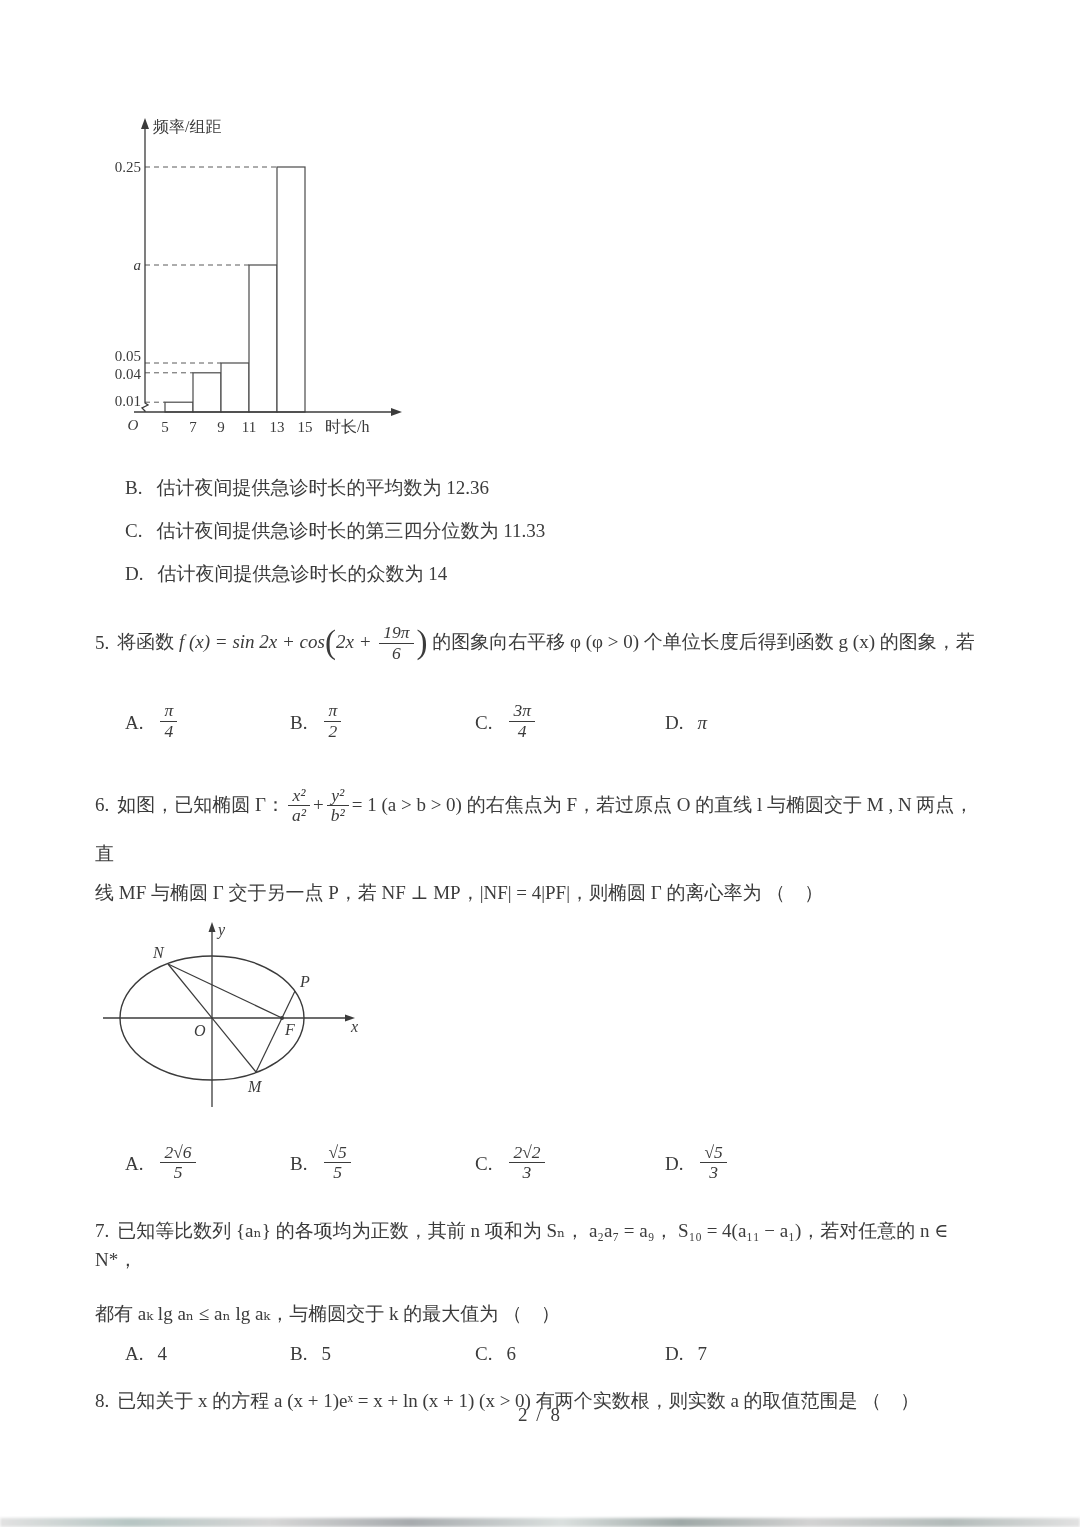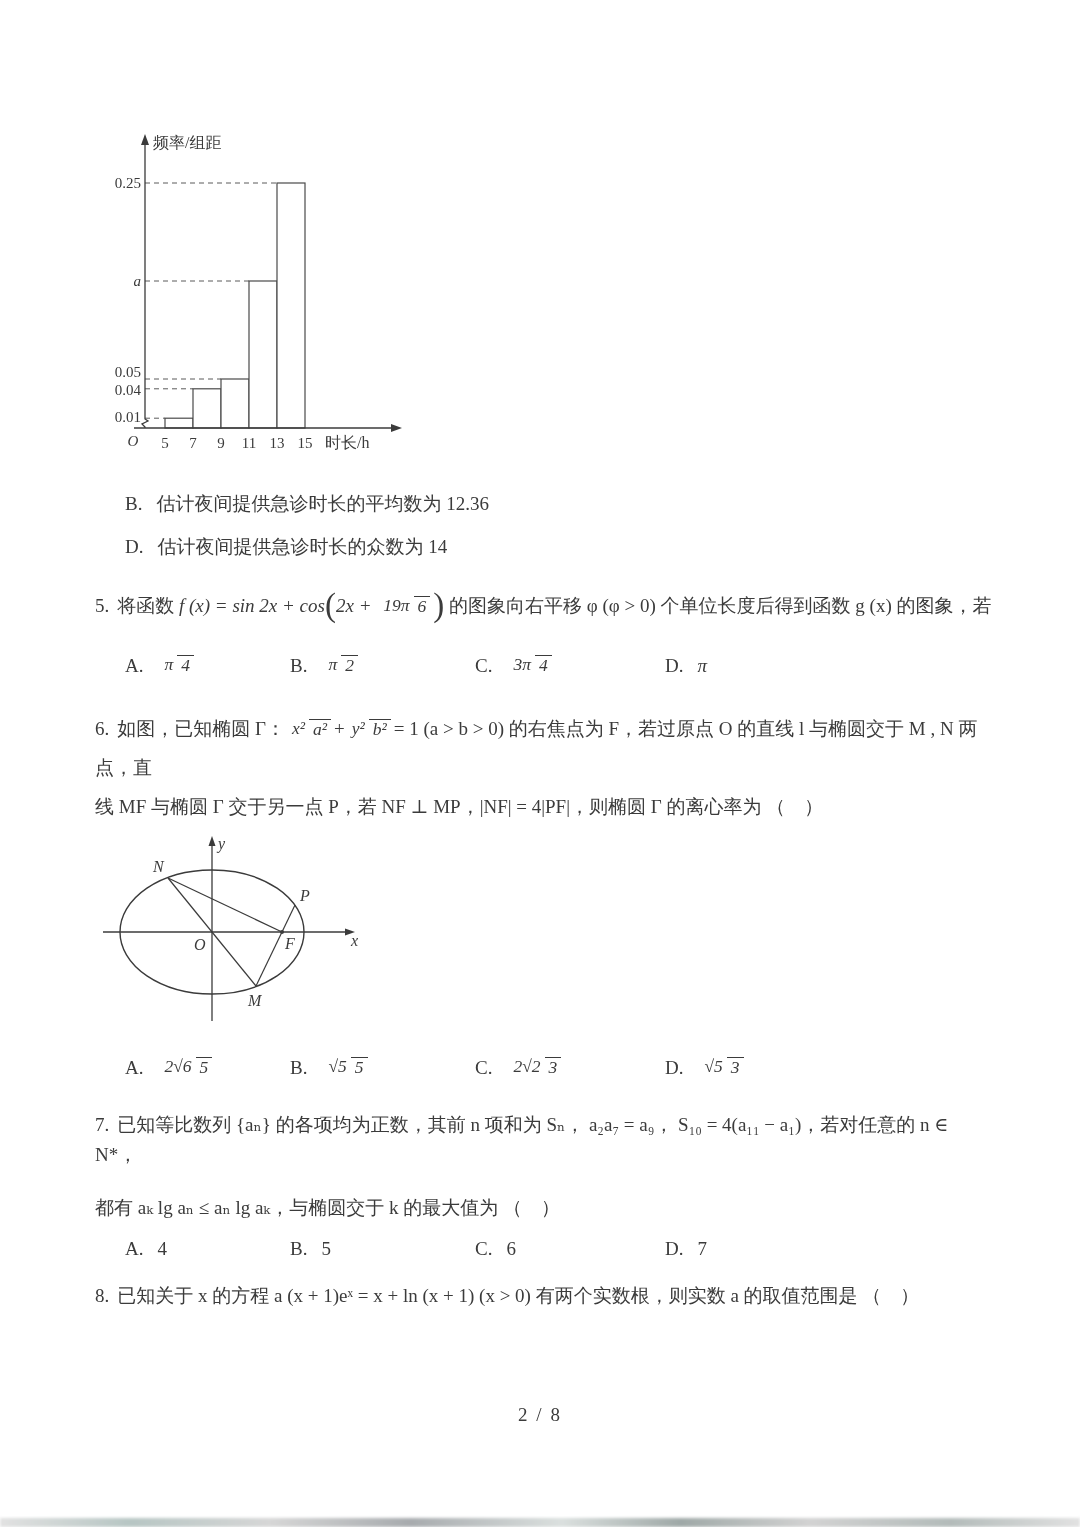--- a/index.html
+++ b/index.html
@@ -14,42 +14,42 @@
   .content { padding:112px 88px 0 95px; }
 
   
   .qline { font-size:19px; line-height:1.55; margin-bottom:24px; }
   .qline.tight { margin-bottom:10px; }
   .it { font-style:italic; }
   .qnum { margin-right:8px; }
 
   
   .frac {
-    display:inline-flex; text-align:center;
+    display:inline-flex; flex-direction:column; text-align:center;
     vertical-align:middle; line-height:1.12; font-size:17.5px;
     margin:12px 3px; font-style:italic; position:relative; top:-1px;
   }
   .frac .num { padding:0 4px; }
   .frac .den { border-top:1.1px solid #3b3b3b; padding:0 4px; }
   .bigp { font-size:33px; line-height:1; vertical-align:middle; position:relative; top:-2px; font-style:normal; }
 
   
   .q4-options { margin:14px 0 26px; }
   .q4-opt { padding-left:30px; font-size:19px; line-height:1.32; margin-bottom:18px; }
   .opt-label { margin-right:14px; }
   .opt-row { display:flex; align-items:center; padding-left:30px; font-size:19px; margin:14px 0 20px; min-height:42px; }
   .opt-row .opt { display:flex; align-items:center; }
   .opt-row .opt:nth-child(1){ width:165px; }
   .opt-row .opt:nth-child(2){ width:185px; }
   .opt-row .opt:nth-child(3){ width:190px; }
   .opt-row.plain { min-height:28px; margin:12px 0 18px; }
 
   
   figure { margin:0; }
-  .hist-fig { margin:16px 0 4px 2px; }
+  .hist-fig { margin:0 0 4px 2px; }
   .ellipse-fig-wrap { margin:6px 0 2px 0; }
   svg text { font-family:"Liberation Serif","DejaVu Serif",serif; fill:#3b3b3b; }
   .ax-title { font-size:16px; }
   .tick { font-size:15px; }
   .tick-it { font-size:15px; font-style:italic; }
   .fig-label { font-size:16px; font-style:italic; }
   .axis { stroke:#3b3b3b; stroke-width:1.3; fill:none; }
   .arrow { fill:#3b3b3b; }
   .bar { fill:#ffffff; stroke:#4a4a4a; stroke-width:1.2; }
   .dash { stroke:#5a5a5a; stroke-width:1; stroke-dasharray:5 4; }
@@ -102,20 +102,23 @@
         <text class="tick" x="180" y="320" text-anchor="middle">13</text>
         <text class="tick" x="208" y="320" text-anchor="middle">15</text>
         <text class="ax-title" x="228" y="320">时长/h</text>
         <text class="tick-it" x="36" y="318" text-anchor="middle">O</text>
       </svg>
     </figure>
 
     <div class="q4-options">
       <div class="q4-opt">
         <span class="opt-label">B.</span><span>估计夜间提供急诊时长的平均数为 12.36</span>
+      </div>
+      <div class="q4-opt">
+        <span class="opt-label">C.</span><span>估计夜间提供急诊时长的第三四分位数为 11.33</span>
       </div>
       <div class="q4-opt">
         <span class="opt-label">D.</span><span>估计夜间提供急诊时长的众数为 14</span>
       </div>
     </div>
 
     <div>
       <p class="qline tight">
         <span class="qnum">5.</span><span>将函数 </span><span class="it">f (x) = sin 2x + cos</span><span class="bigp">(</span><span class="it">2x + </span><span class="frac">
             <span class="num">19π</span>

